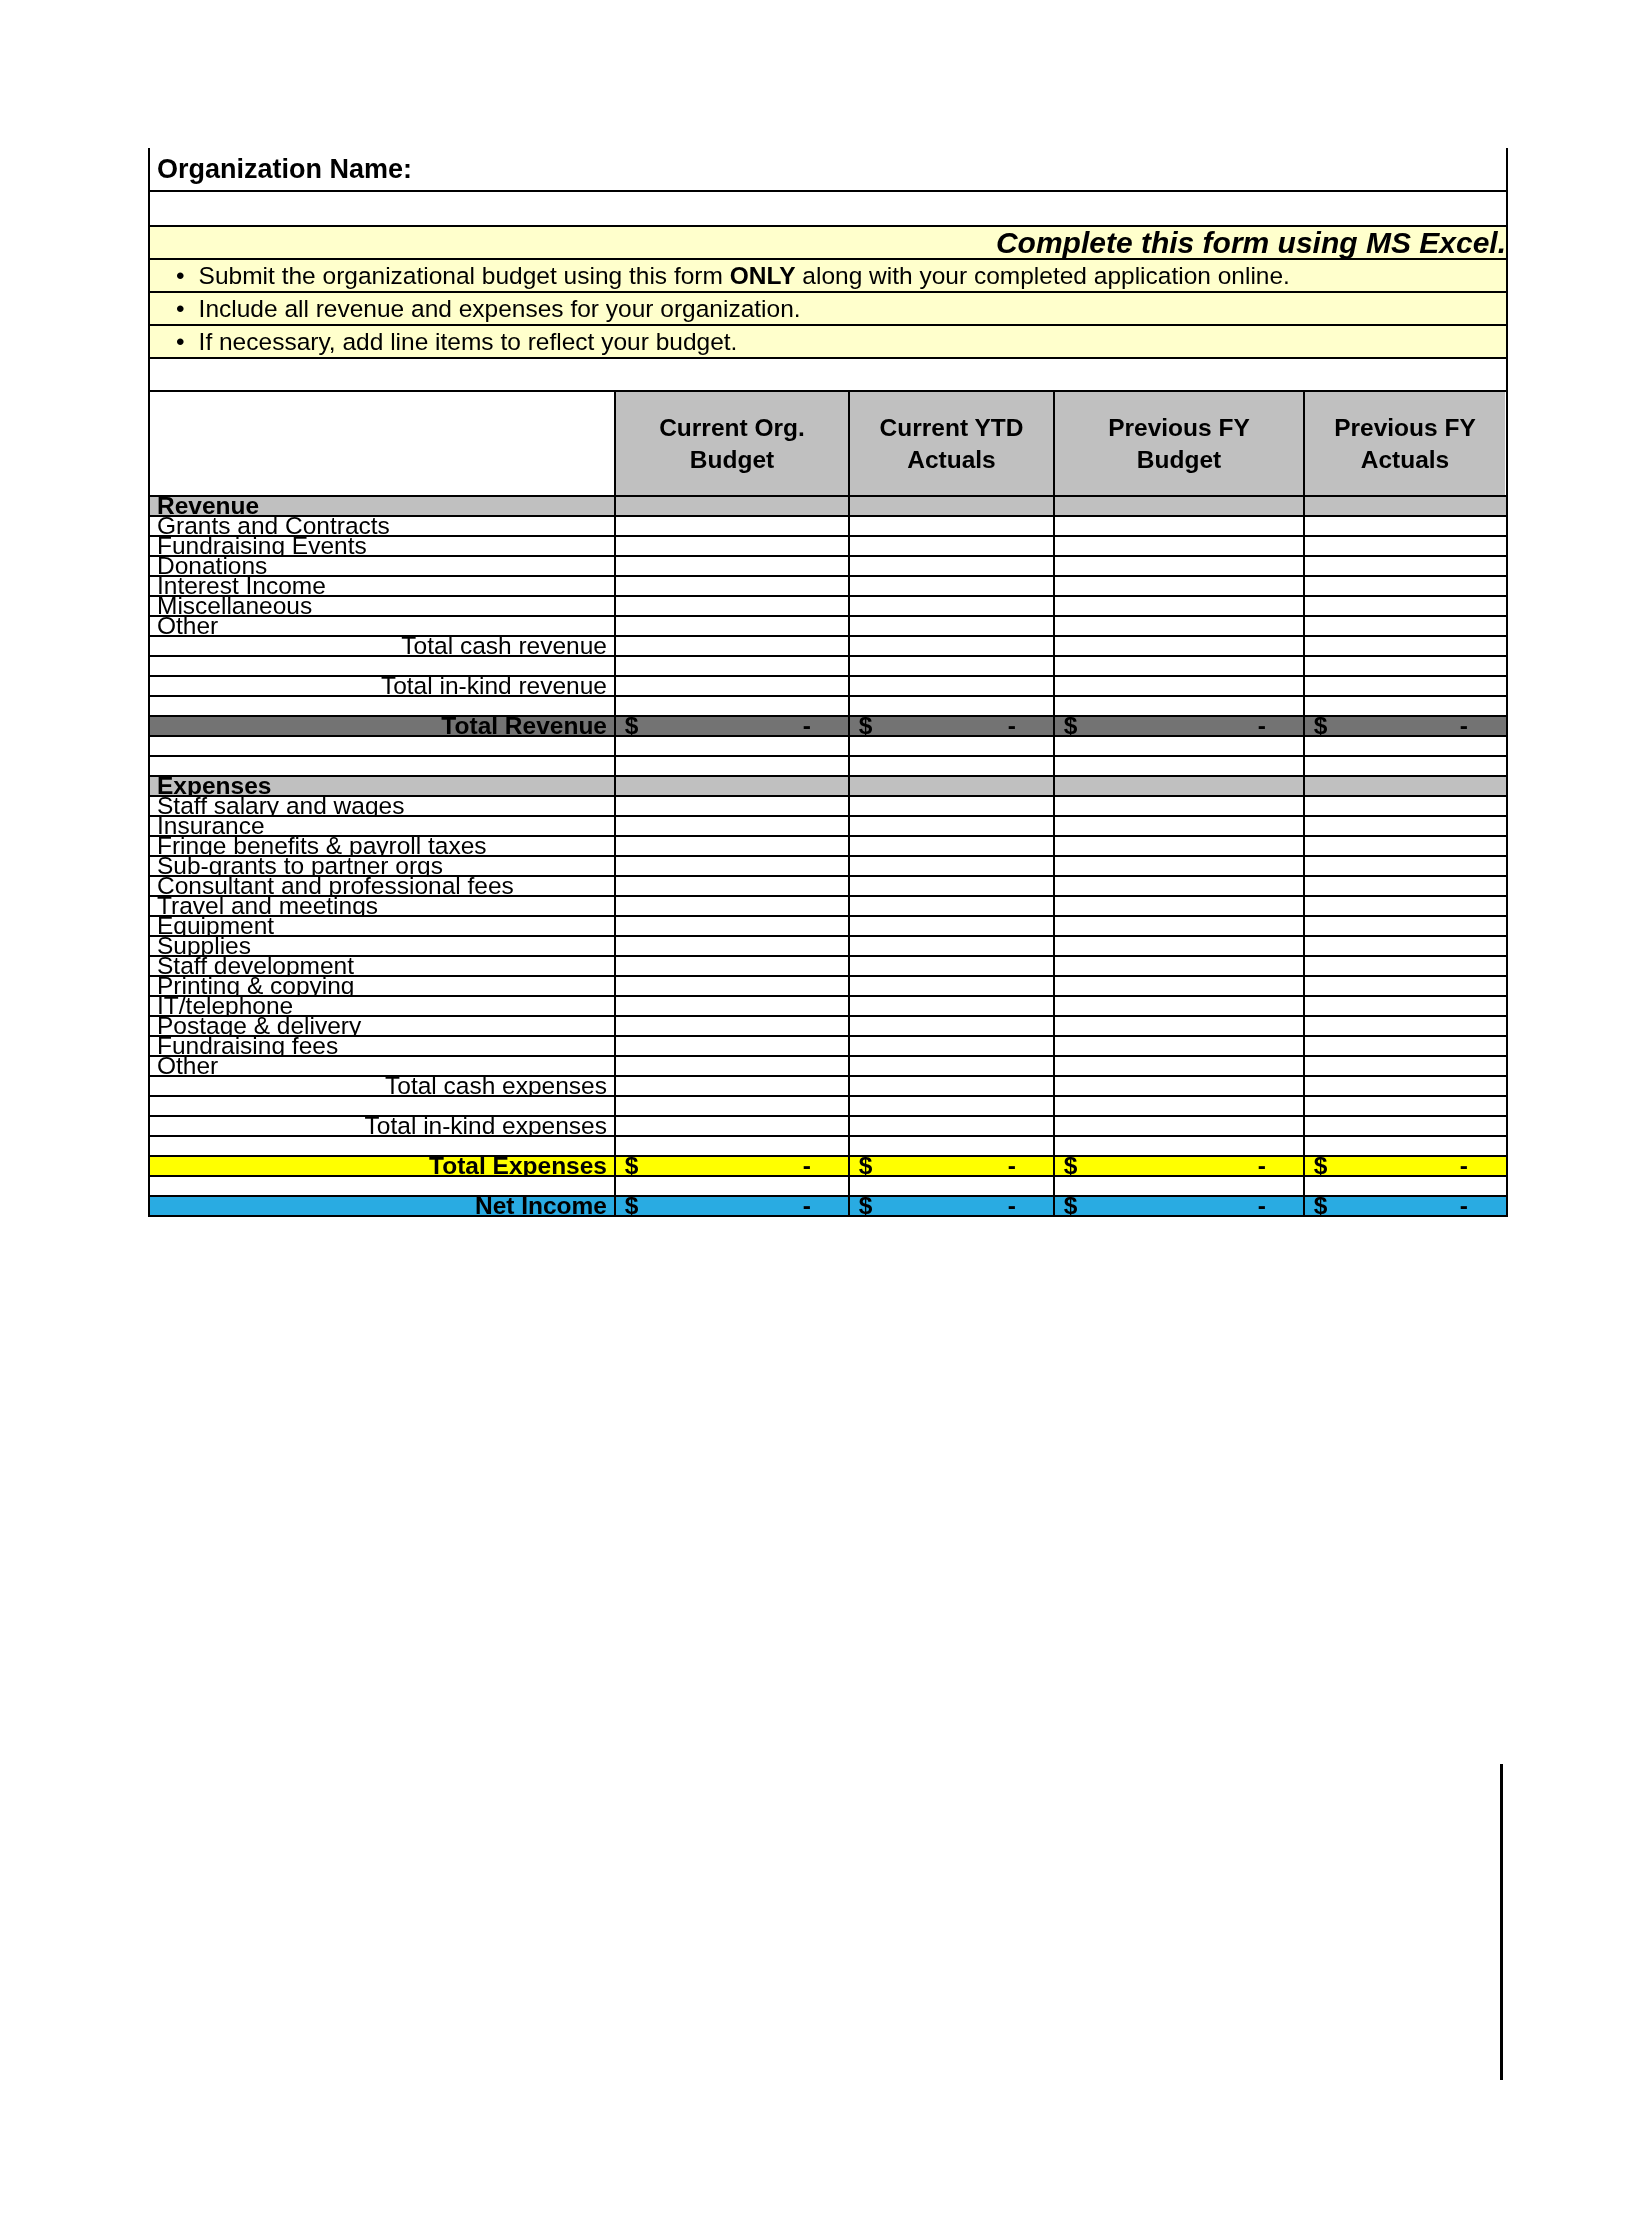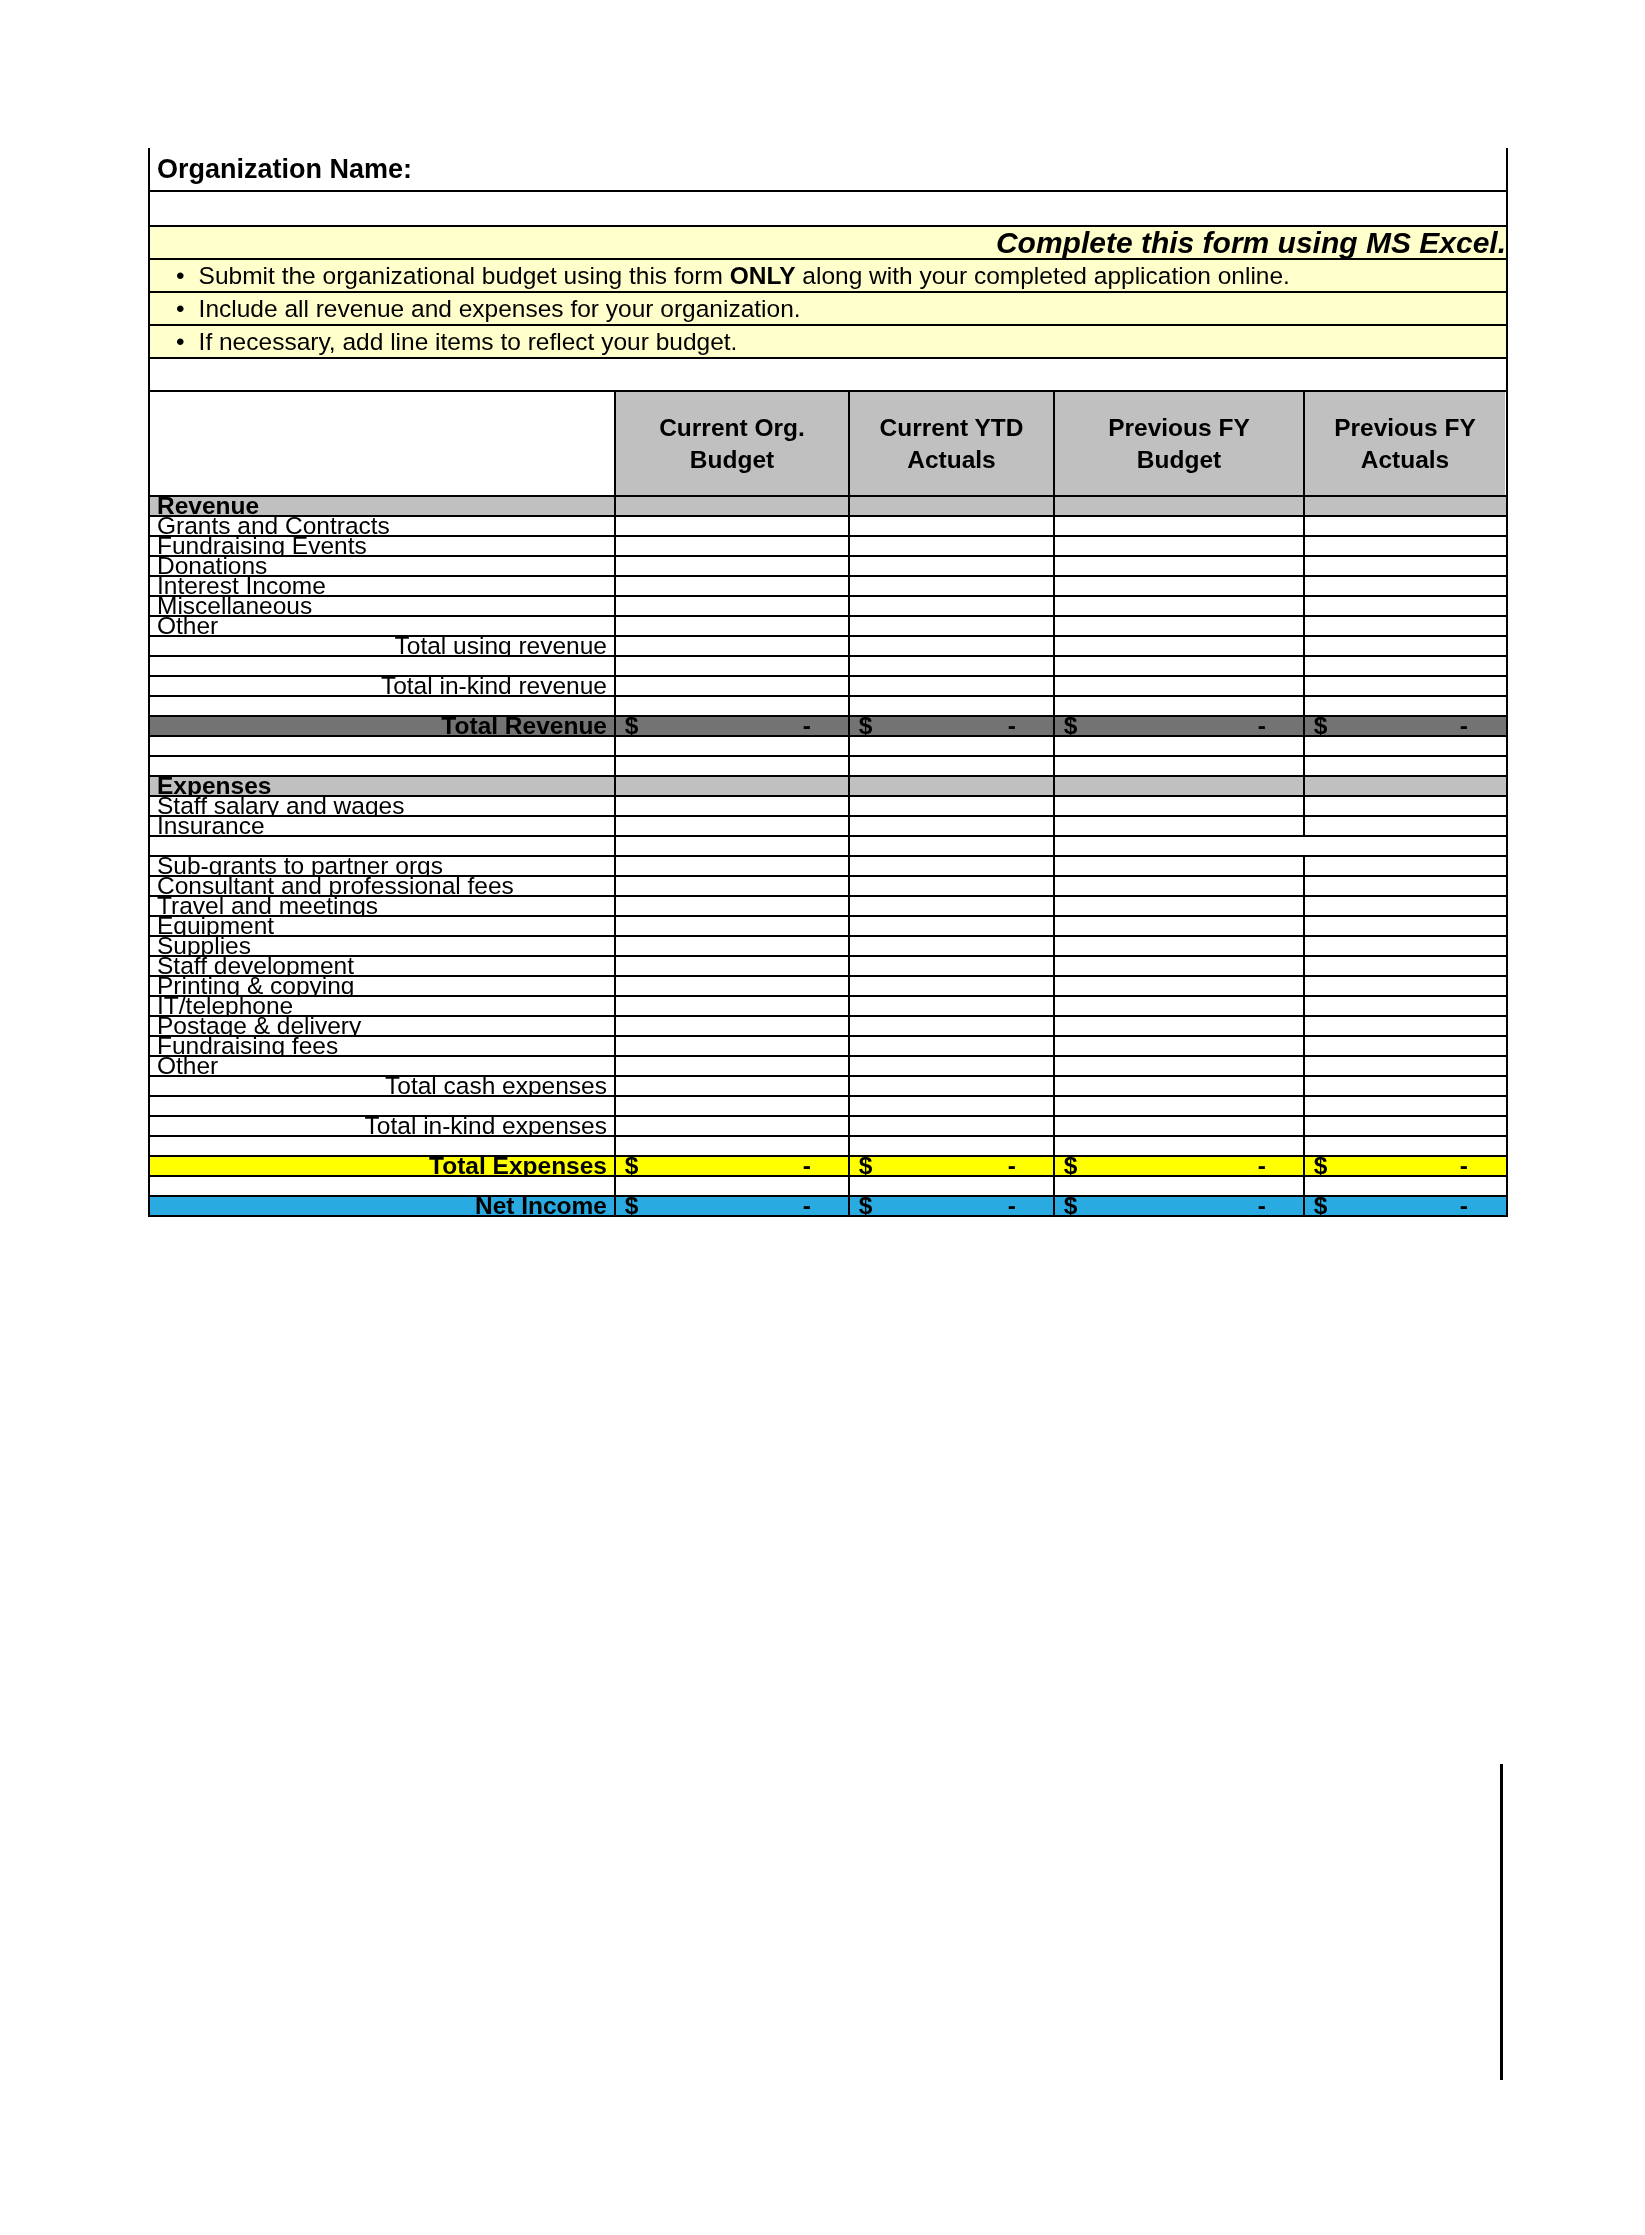--- a/index.html
+++ b/index.html
@@ -159,21 +159,21 @@
         <div class="cells">
           <div class="cell label-cell">Other</div>
           <div class="cell"></div>
           <div class="cell"></div>
           <div class="cell"></div>
           <div class="cell"></div>
         </div>
       </div>
       <div class="row g-row">
         <div class="cells">
-          <div class="cell label-cell label-right">Total using revenue</div>
+          <div class="cell label-cell label-right">Total cash revenue</div>
           <div class="cell"></div>
           <div class="cell"></div>
           <div class="cell"></div>
           <div class="cell"></div>
         </div>
       </div>
       <div class="row g-row">
         <div class="cells">
           <div class="cell label-cell"></div>
           <div class="cell"></div>
@@ -261,20 +261,21 @@
         <div class="cells">
           <div class="cell label-cell">Insurance</div>
           <div class="cell"></div>
           <div class="cell"></div>
           <div class="cell"></div>
           <div class="cell"></div>
         </div>
       </div>
       <div class="row g-row">
         <div class="cells">
+          <div class="cell label-cell">Fringe benefits &amp; payroll taxes</div>
           <div class="cell"></div>
           <div class="cell"></div>
           <div class="cell"></div>
           <div class="cell"></div>
         </div>
       </div>
       <div class="row g-row">
         <div class="cells">
           <div class="cell label-cell">Sub-grants to partner orgs</div>
           <div class="cell"></div>

